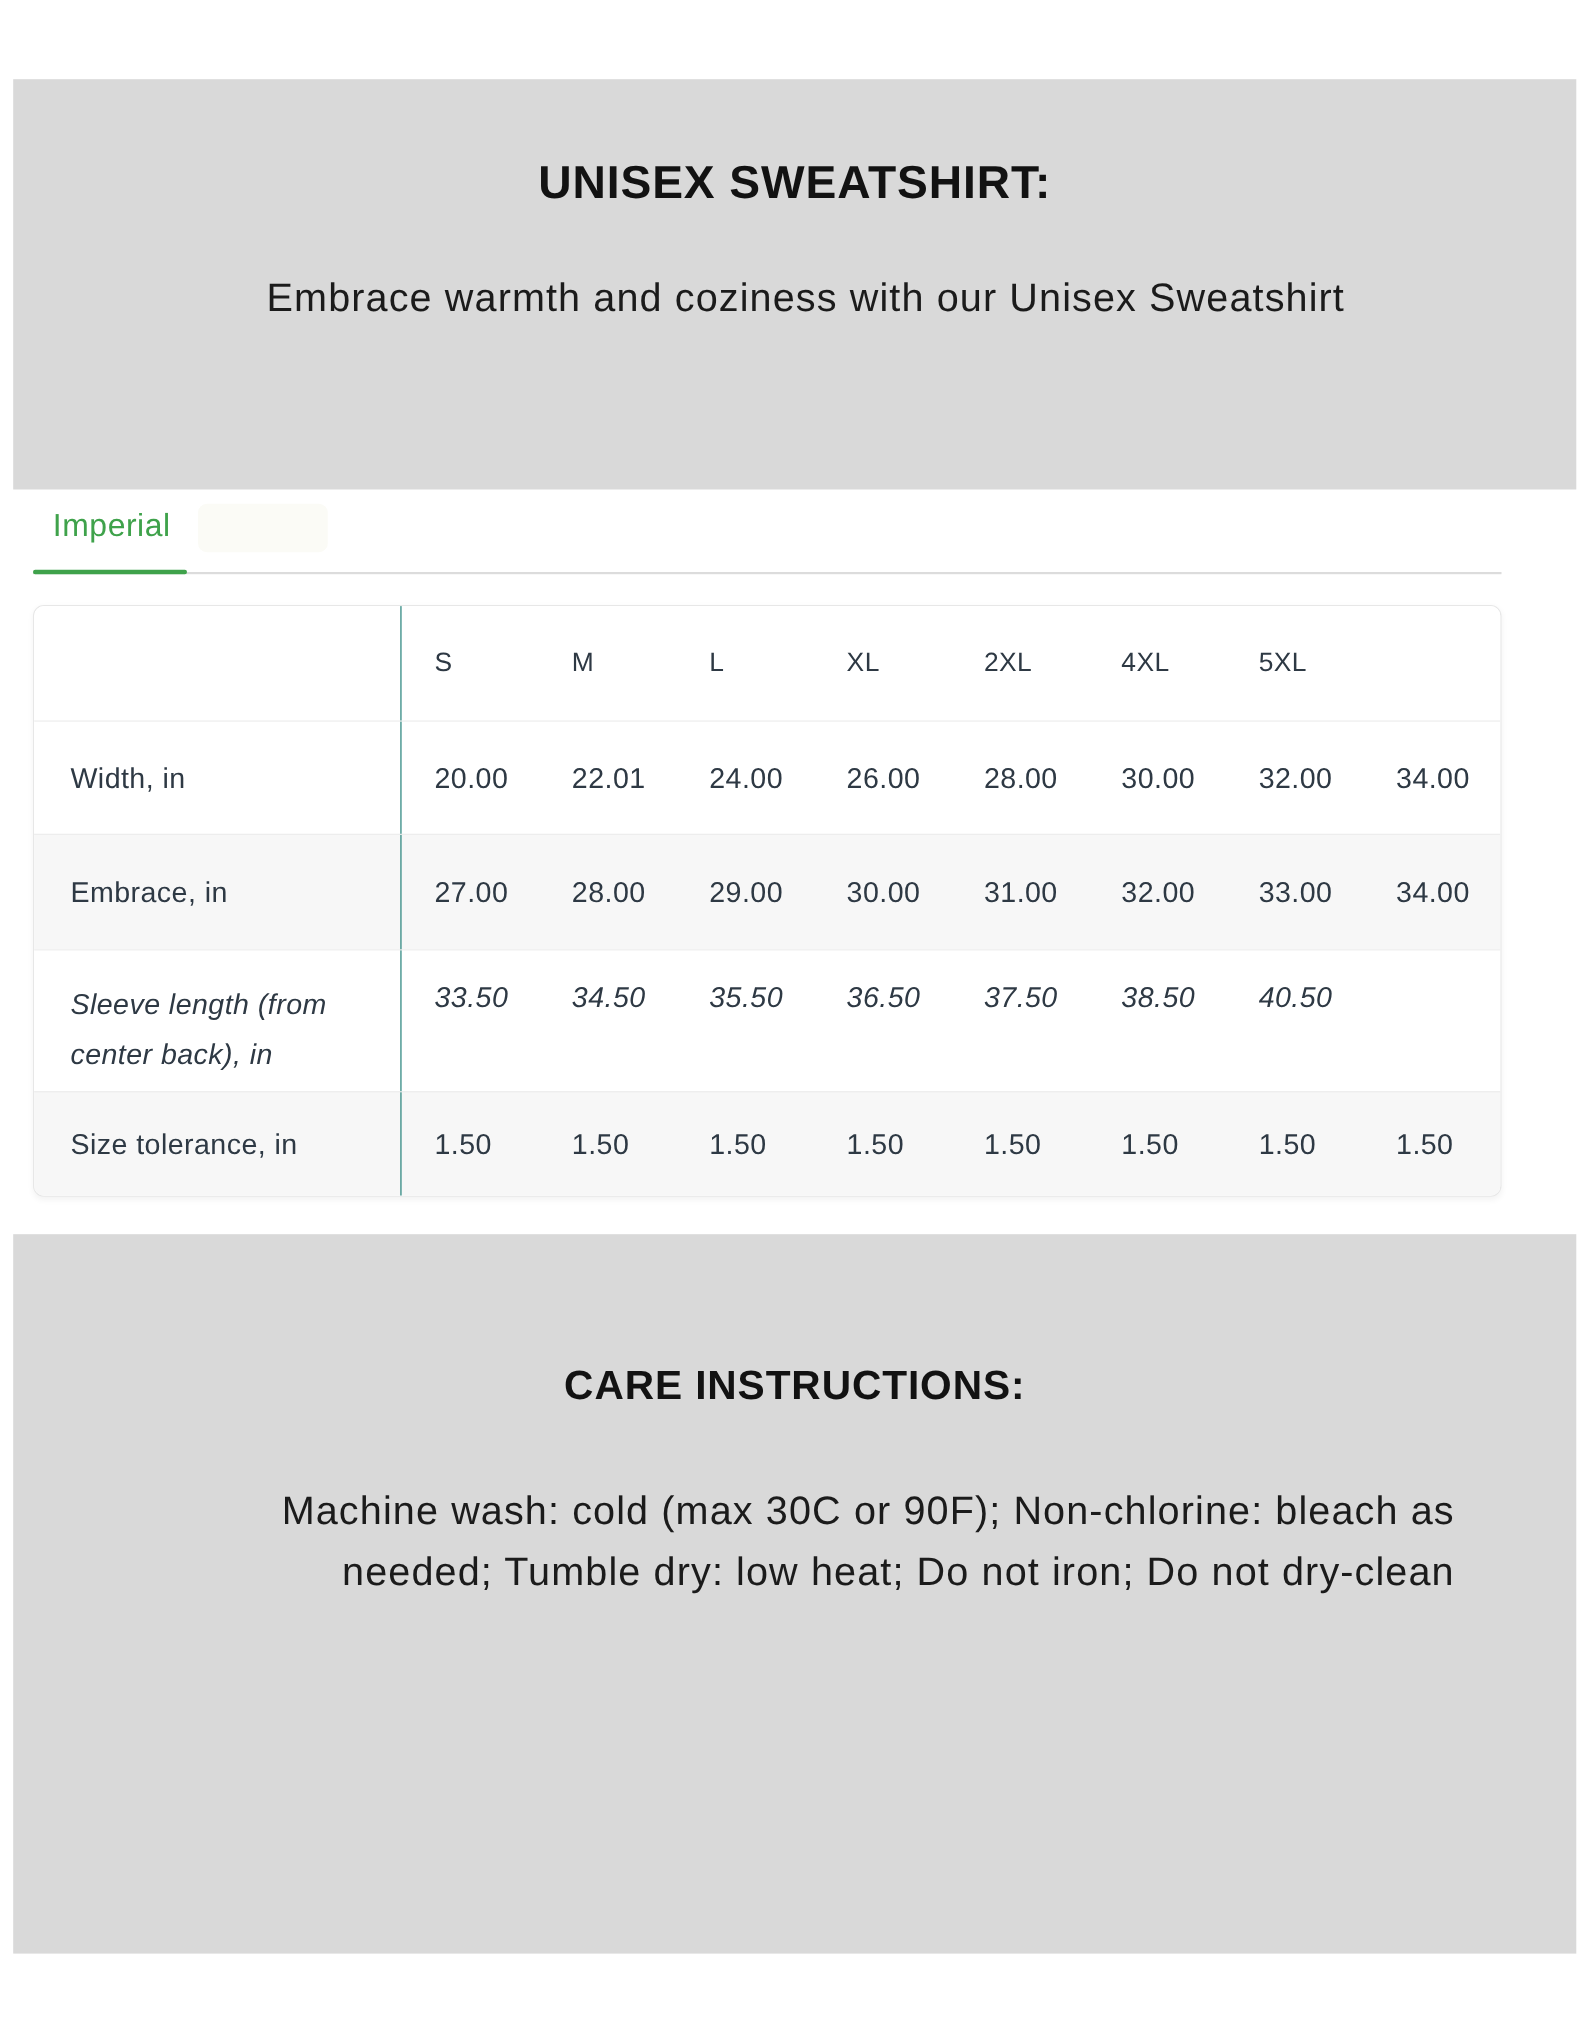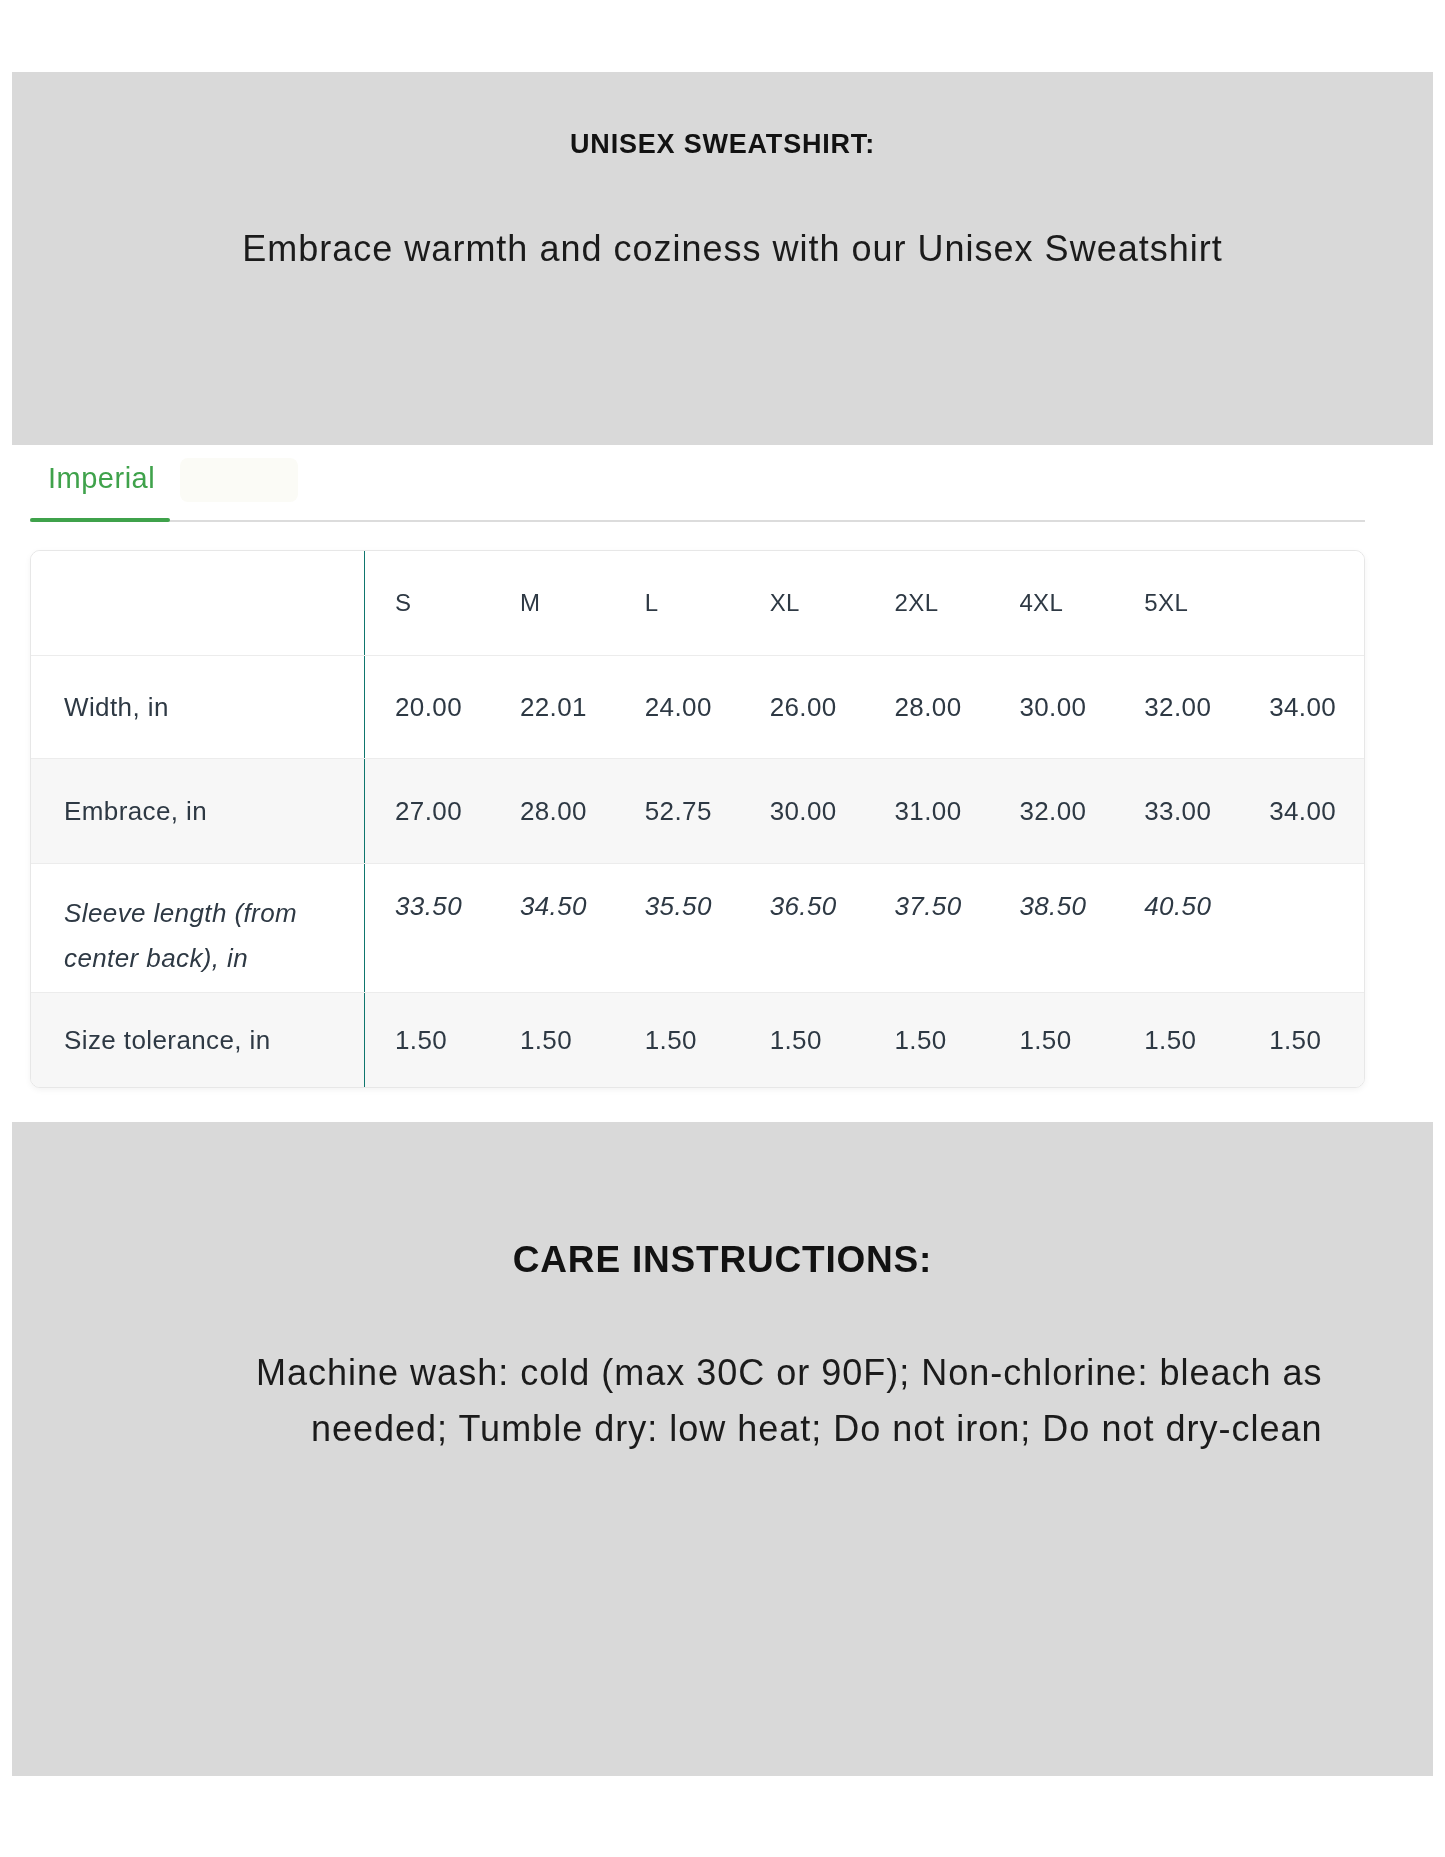--- a/index.html
+++ b/index.html
@@ -26,21 +26,21 @@
   .banner-product { top: 72px; height: 373px; }
   .banner-care   { top: 1122px; height: 654px; }
 
   .banner-title {
     margin: 0;
     text-align: center;
     font-weight: 700;
     color: var(--heading-text, #121212);
     letter-spacing: 0.8px;
   }
-  .banner-product .banner-title { padding-top: 52px; font-size: 27px; line-height: 40px; }
+  .banner-product .banner-title { padding-top: 74px; font-size: 42px; line-height: 40px; }
   .banner-care   .banner-title { padding-top: 117px; font-size: 37px; line-height: 42px; }
 
   .banner-subtitle {
     margin: 65px auto 0 auto;
     text-align: center;
     font-size: 36px;
     line-height: 40px;
     letter-spacing: 1px;
     color: #1b1b1b;
     white-space: nowrap;
@@ -180,21 +180,21 @@
         <div class="cell ">26.00</div>
         <div class="cell ">28.00</div>
         <div class="cell ">30.00</div>
         <div class="cell ">32.00</div>
         <div class="cell ">34.00</div>
       </div>
       <div class="trow trow-r1">
         <div class="cell cell-label">Embrace, in</div>
         <div class="cell ">27.00</div>
         <div class="cell ">28.00</div>
-        <div class="cell ">52.75</div>
+        <div class="cell ">29.00</div>
         <div class="cell ">30.00</div>
         <div class="cell ">31.00</div>
         <div class="cell ">32.00</div>
         <div class="cell ">33.00</div>
         <div class="cell ">34.00</div>
       </div>
       <div class="trow trow-r2">
         <div class="cell cell-label">Sleeve length (from center back), in</div>
         <div class="cell ">33.50</div>
         <div class="cell ">34.50</div>

